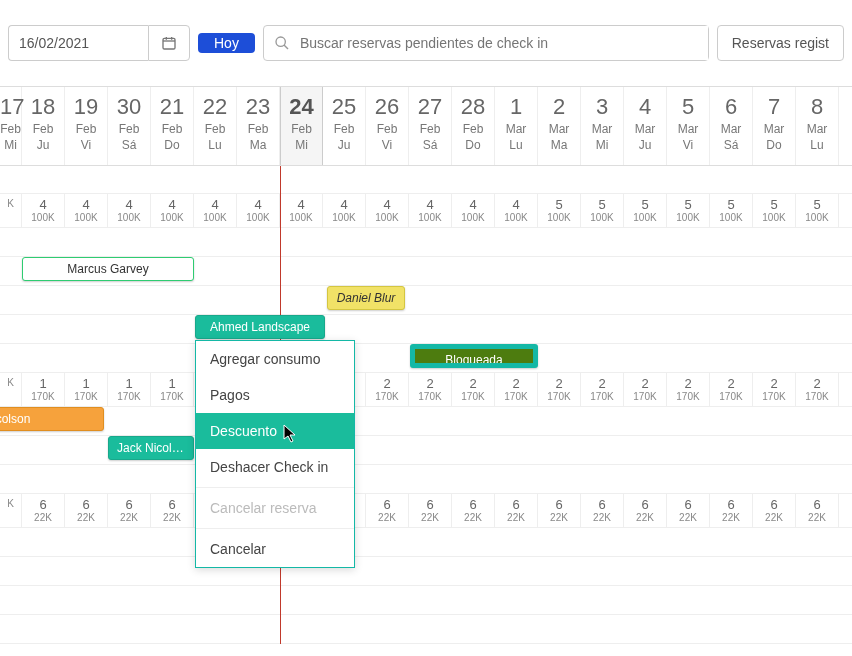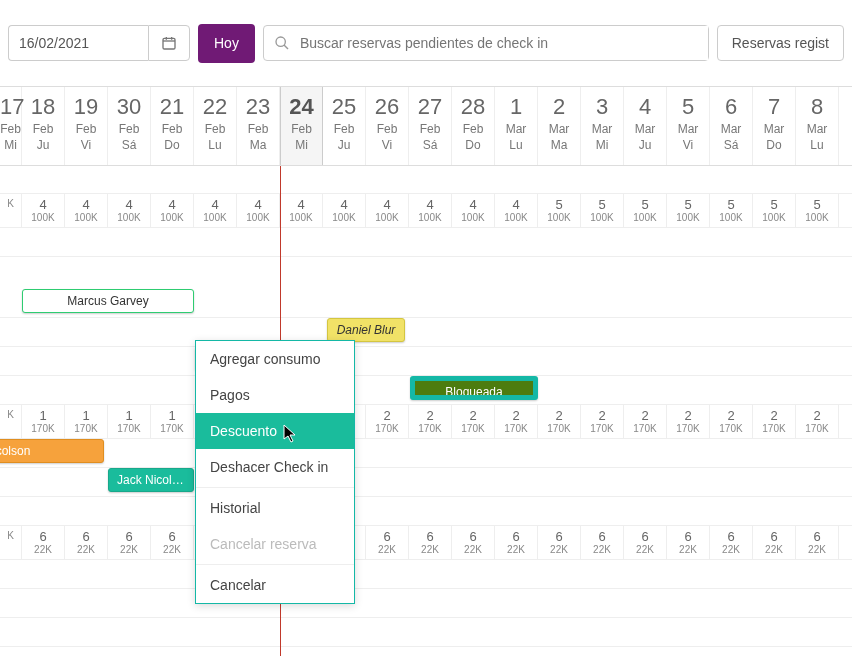--- a/index.html
+++ b/index.html
@@ -38,23 +38,23 @@
     .date-btn {
       width: 42px;
       height: 36px;
       border: 1px solid #ccc;
       border-radius: 0 4px 4px 0;
       background: #fff;
       display: flex; align-items: center; justify-content: center;
       cursor: pointer;
     }
     .hoy-btn {
-      height: 39px;
+      height: 20px;
       padding: 0 16px;
-      background: #701a75;
+      background: #1d4ed8;
       color: #fff;
       border: none;
       border-radius: 4px;
       font-size: 14px;
       cursor: pointer;
     }
     .search-group {
       display: flex;
       align-items: center;
       border: 1px solid #ccc;
@@ -344,21 +344,21 @@
         <span class="qty">5</span>
         <span class="amt">100K</span>
       </div>
       <div class="price-cell">
         <span class="qty">5</span>
         <span class="amt">100K</span>
       </div>
     </div>
 
   <div class="track-row"></div>
-  <div class="track-row" style="position:relative;margin-top:32px;">
+  <div class="track-row" style="position:relative;">
     <div class="pill white" style="left:22px; width:172px;">Marcus Garvey</div>
   </div>
   <div class="track-row" style="position:relative;">
     <div class="pill yellow" style="left:327px; width:78px;font-style:italic;">Daniel Blur</div>
   </div>
   <div class="track-row" style="position:relative;">
     <div class="pill green" style="left:195px; width:130px;">Ahmed Landscape</div>
   </div>
   <div class="track-row" style="position:relative;">
     <div class="pill dark" style="left:410px; width:128px;">Bloqueada</div>
@@ -542,21 +542,20 @@
   <div class="track-row"></div>
   <div class="track-row"></div>
   <div class="track-row"></div>
 
   <div class="ctx-menu" id="ctx-menu" style="left:195px; top:174px;">
       <div class="ctx-item">Agregar consumo</div>
       <div class="ctx-item">Pagos</div>
       <div class="ctx-item hover">Descuento</div>
       <div class="ctx-item">Deshacer Check in</div>
       <div class="ctx-sep"></div>
-      <div class="ctx-item">Historial</div>
       <div class="ctx-item disabled">Cancelar reserva</div>
       <div class="ctx-sep"></div>
       <div class="ctx-item">Cancelar</div>
     </div>
 
   <div class="cursor" style="left:283px; top:258px;">
     <svg width="16" height="20" viewBox="0 0 16 20">
       <path d="M1 1 L1 15 L5 12 L8 18 L10 17 L7 11 L12 11 Z" fill="#000" stroke="#fff" stroke-width="1"></path>
     </svg>
   </div>

